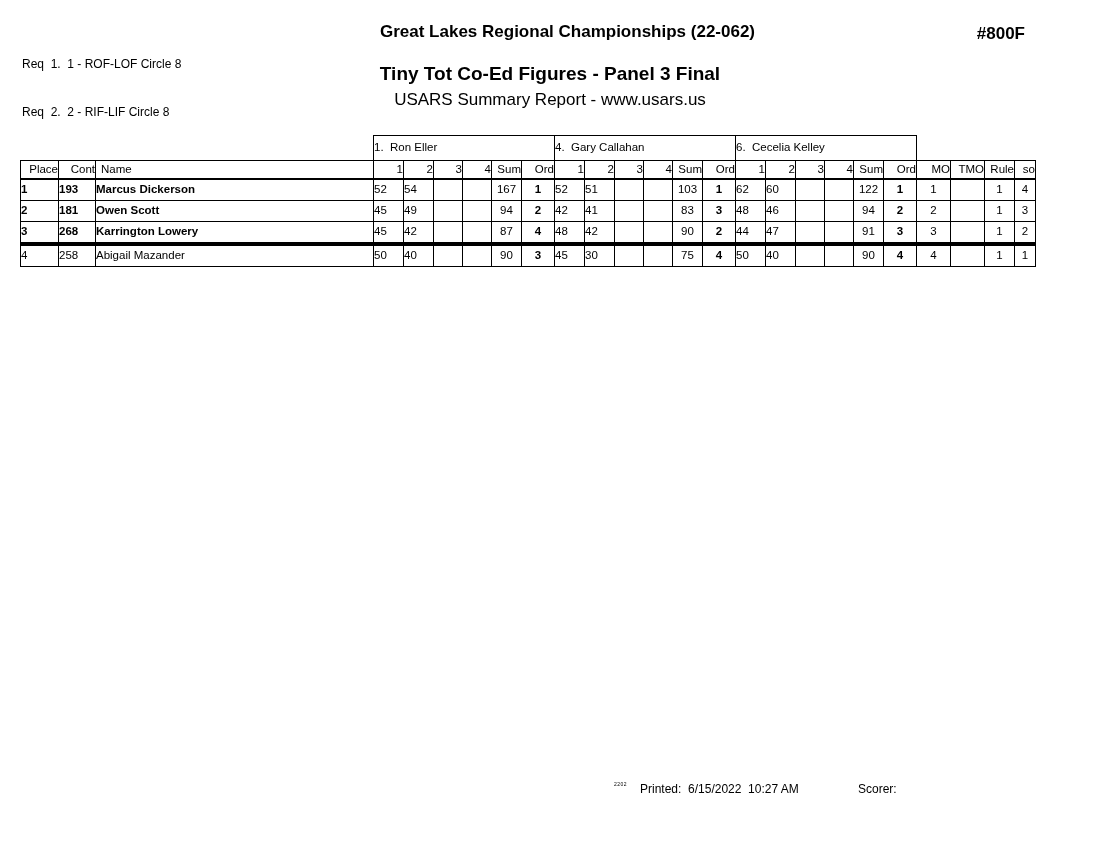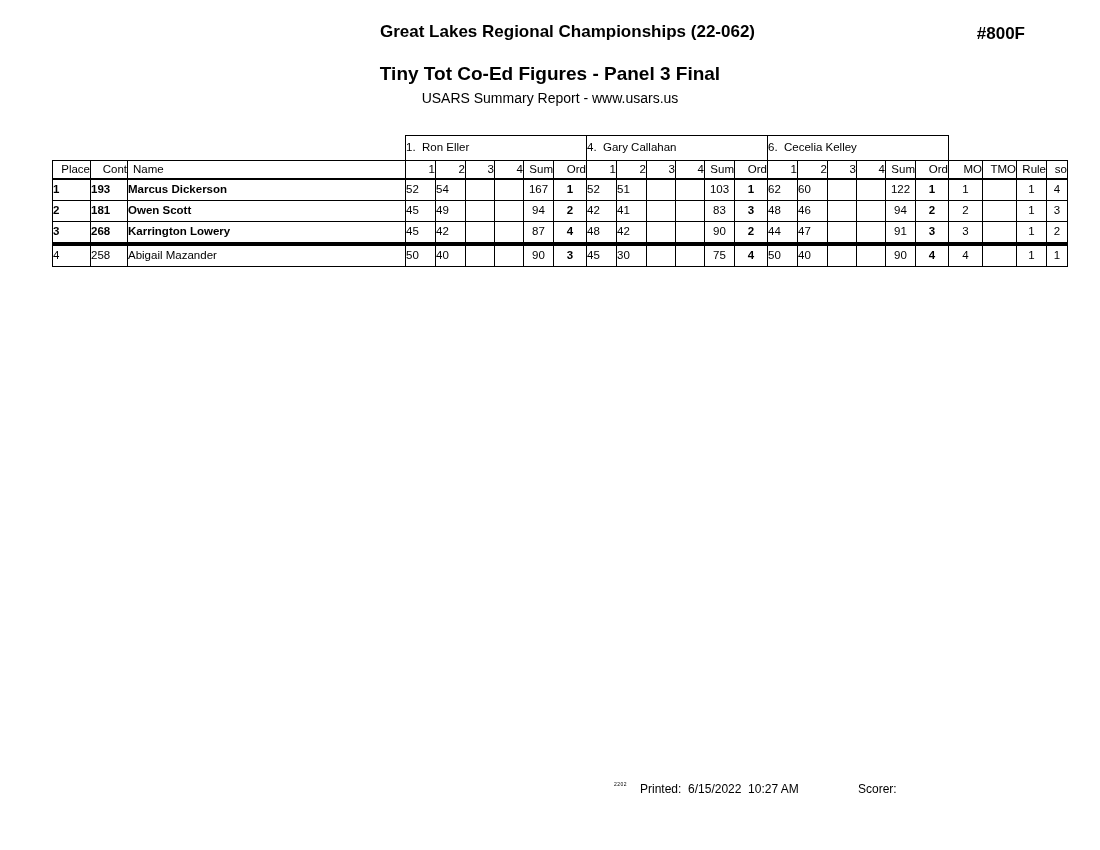--- a/index.html
+++ b/index.html
@@ -27,40 +27,39 @@
     font-size: 12px;
     line-height: 16px;
     white-space: pre;
   }
 
   
   .hdr { position: absolute; left: 0; right: 0; text-align: center; white-space: pre; }
   .hdr-title   { top: 22px;  font-size: 17px; font-weight: bold; padding-left: 35px; }
   .hdr-venue   { top: 44px;  font-size: 15px; }
   .hdr-event   { top: 63px;  font-size: 19px; font-weight: bold; }
-  .hdr-report  { top: 90px;  font-size: 14px; }
+  .hdr-report  { top: 90px;  font-size: 17px; }
 
   .doc-number {
     position: absolute;
     top: 24px;
     right: 75px;
     font-size: 17px;
     font-weight: bold;
   }
 
   
   table.results {
     position: absolute;
     left: 20px;
     top: 135px;
     border-collapse: collapse;
     table-layout: fixed;
     font-size: 11.5px;
     line-height: 1;
-    margin-left: 32px;
   }
   table.results td {
     border: 1px solid #000;
     padding: 0;
     height: 20px;
     vertical-align: middle;
     overflow: hidden;
     white-space: pre;
   }
   tr.judge-row td { height: 24px; }
@@ -105,20 +104,24 @@
     left: 858px;
     top: 782px;
     font-size: 12px;
   }
 </style>
 </head>
 <body>
 
 <div class="page">
 
+  <div class="req-block">
+    <div>Req  1.  1 - ROF-LOF Circle 8</div>
+    <div>Req  2.  2 - RIF-LIF Circle 8</div>
+  </div>
 
   <div class="hdr hdr-title">Great Lakes Regional Championships (22-062)</div>
   <div class="hdr hdr-event">Tiny Tot Co-Ed Figures - Panel 3 Final</div>
   <div class="hdr hdr-report">USARS Summary Report - www.usars.us</div>
 
   <div class="doc-number">#800F</div>
 
   <table class="results">
     <colgroup>
       <col style="width:38px">

